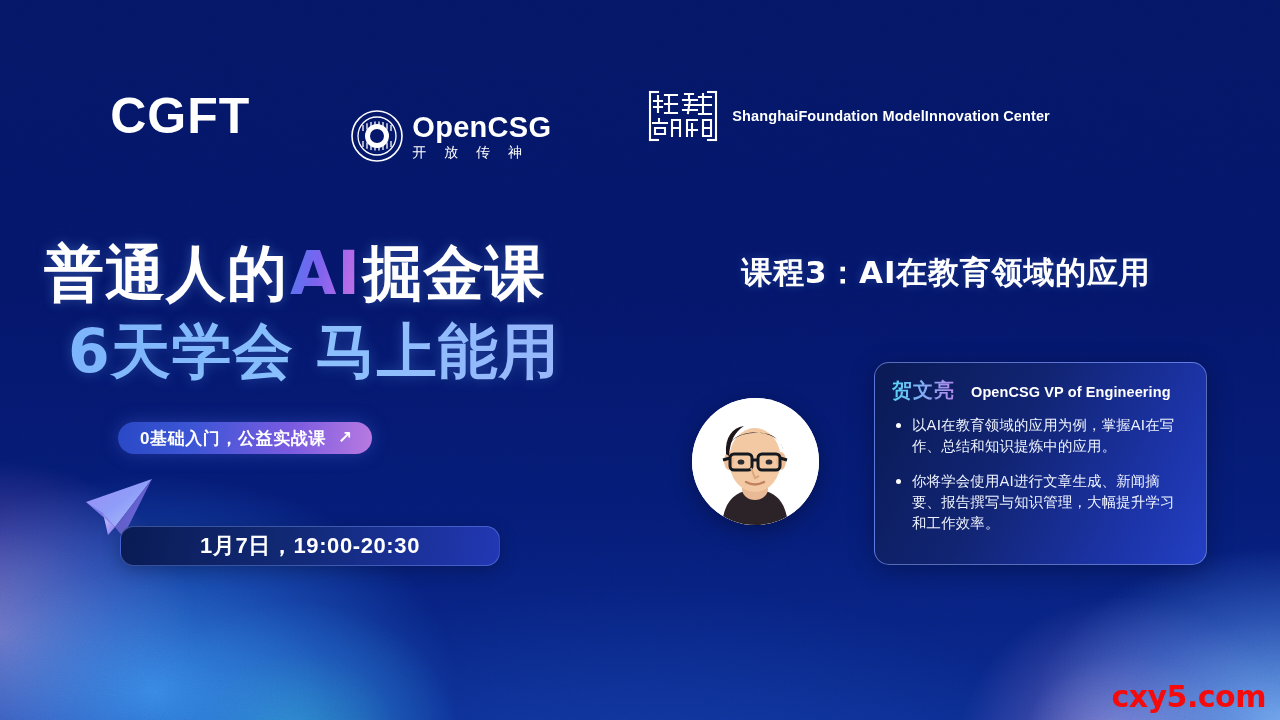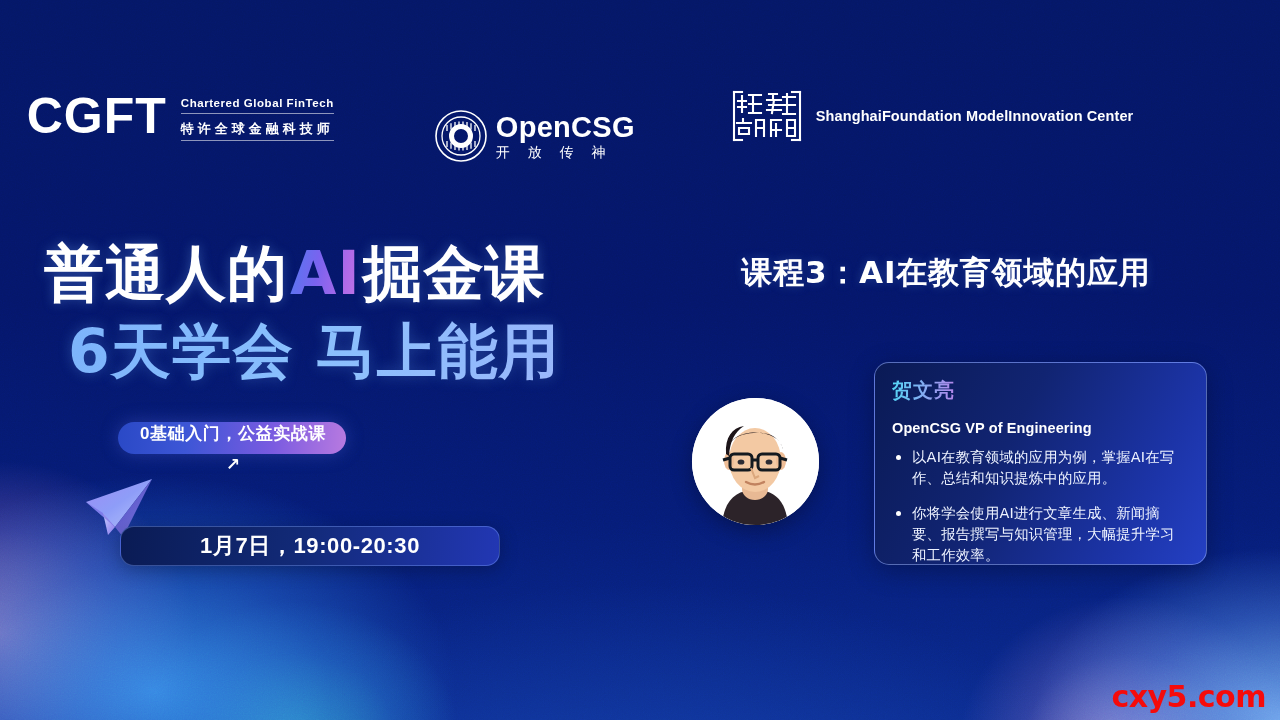--- a/index.html
+++ b/index.html
@@ -85,21 +85,20 @@
     text-shadow:0 0 14px rgba(110,175,255,.3);
   }
 
   .pill {
     position:absolute; left:118px; top:422px;
     height:32px; padding:0 20px 0 22px;
     border-radius:16px;
     display:inline-flex; align-items:center; gap:12px;
     background:linear-gradient(95deg,#2a49c6 0%,#3d56d6 30%,#7a5be0 68%,#b87ae0 100%);
     box-shadow:0 0 18px rgba(90,110,230,.35);
-    flex-direction:column;
   }
   .pill-label { font-size:17px; font-weight:700; color:#fff; letter-spacing:.6px; white-space:nowrap; }
   .pill-arrow { font-size:17px; font-weight:700; color:#fff; line-height:1; transform:translateY(-1px); }
 
   .plane { position:absolute; left:82px; top:473px; width:76px; height:74px; }
 
   .date-box {
     position:absolute; left:120px; top:526px; width:380px; height:40px;
     border-radius:14px;
     background:linear-gradient(100deg,#0a1b54 0%,#122a78 48%,#2237b4 100%);
@@ -127,21 +126,21 @@
   }
 
   .speaker-card {
     position:absolute; left:874px; top:362px; width:333px; height:203px;
     border-radius:15px;
     background:linear-gradient(118deg,#0a1a55 0%,#112472 40%,#1c34a8 78%,#2440c4 100%);
     border:1px solid rgba(150,175,255,.55);
     padding:14px 17px 0 17px;
     box-shadow:0 6px 26px rgba(0,0,0,.28);
   }
-  .sp-head { display:flex; align-items:baseline; gap:16px; margin-bottom:11px;flex-direction:column; }
+  .sp-head { display:flex; align-items:baseline; gap:16px; margin-bottom:11px; }
   .sp-name {
     font-size:20px; font-weight:800; letter-spacing:1px;
     background:linear-gradient(95deg,#53d6f5 0%,#7fb0f3 45%,#b684ea 100%);
     -webkit-background-clip:text; background-clip:text; color:transparent;
     font-family:"DejaVu Sans","Liberation Sans",sans-serif;
   }
   .sp-role { font-size:14.5px; font-weight:700; color:#ffffff; letter-spacing:.1px; white-space:nowrap; }
 
   .sp-list { list-style:none; }
   .sp-item {
@@ -170,24 +169,20 @@
     <filter id="n">
         <feTurbulence type="fractalNoise" baseFrequency="0.85" numOctaves="3" stitchTiles="stitch"></feTurbulence>
       </filter>
     <rect width="1280" height="720" filter="url(#n)"></rect>
   </svg>
 
   <div class="logo-bar">
 
     <div class="cgft">
       <div class="cgft-word">CGFT</div>
-      <div class="cgft-right">
-        <div class="cgft-en">Chartered Global FinTech</div>
-        <div class="cgft-cn">特许全球金融科技师</div>
-      </div>
     </div>
 
     <div class="ocsg">
       <svg width="62" height="62" viewBox="0 0 62 62">
         <g fill="none" stroke="#ffffff" stroke-width="1.5">
           <path d="M6 31a25 25 0 0 1 50 0" stroke-width="1.6"></path>
           <path d="M6 31a25 25 0 0 0 50 0" stroke-width="1.6"></path>
           <path d="M12 31a19 19 0 0 1 38 0" stroke-width="1.3"></path>
           <path d="M12 31a19 19 0 0 0 38 0" stroke-width="1.3"></path>
         </g>

